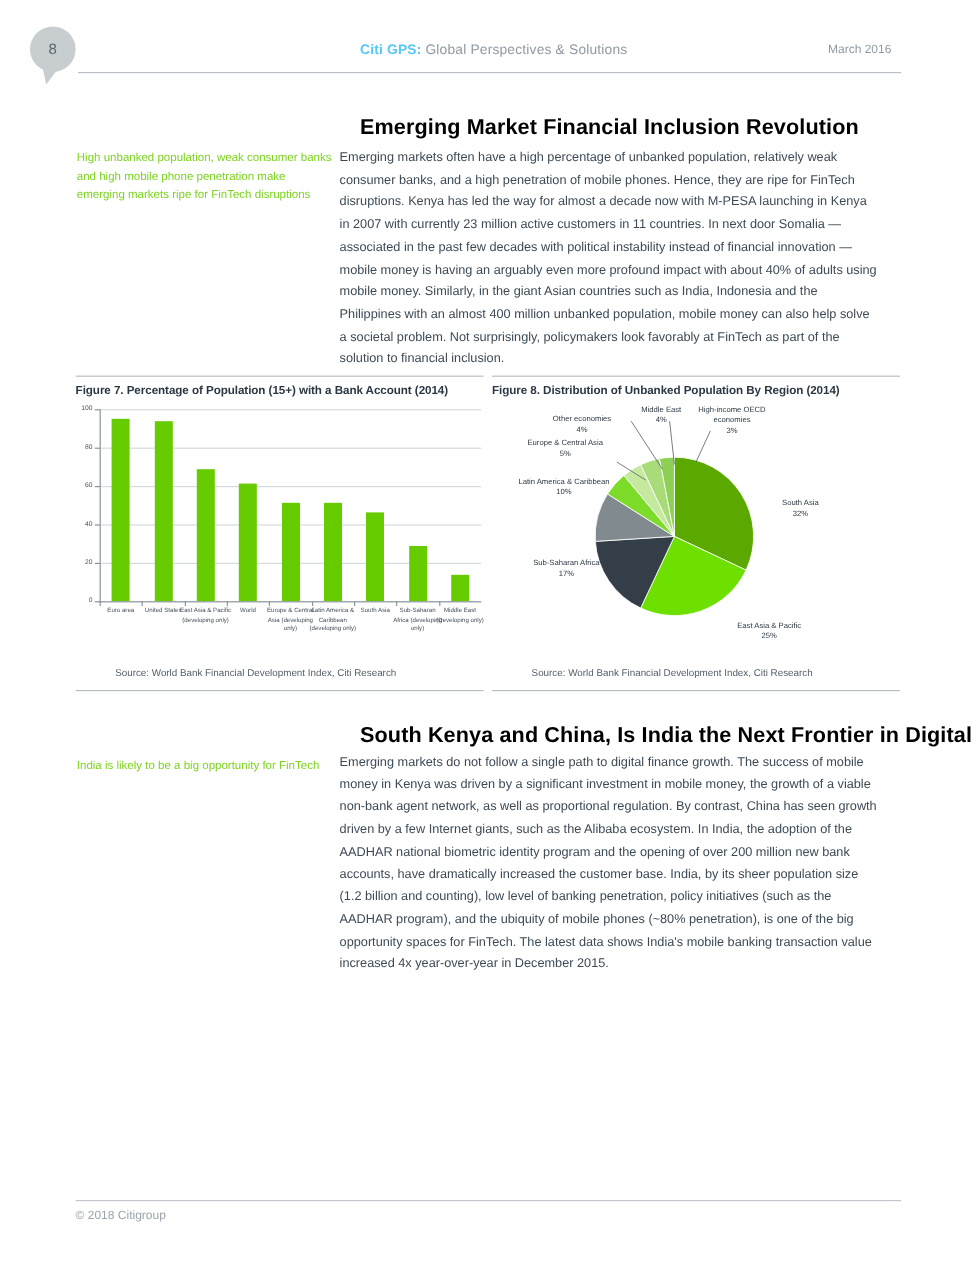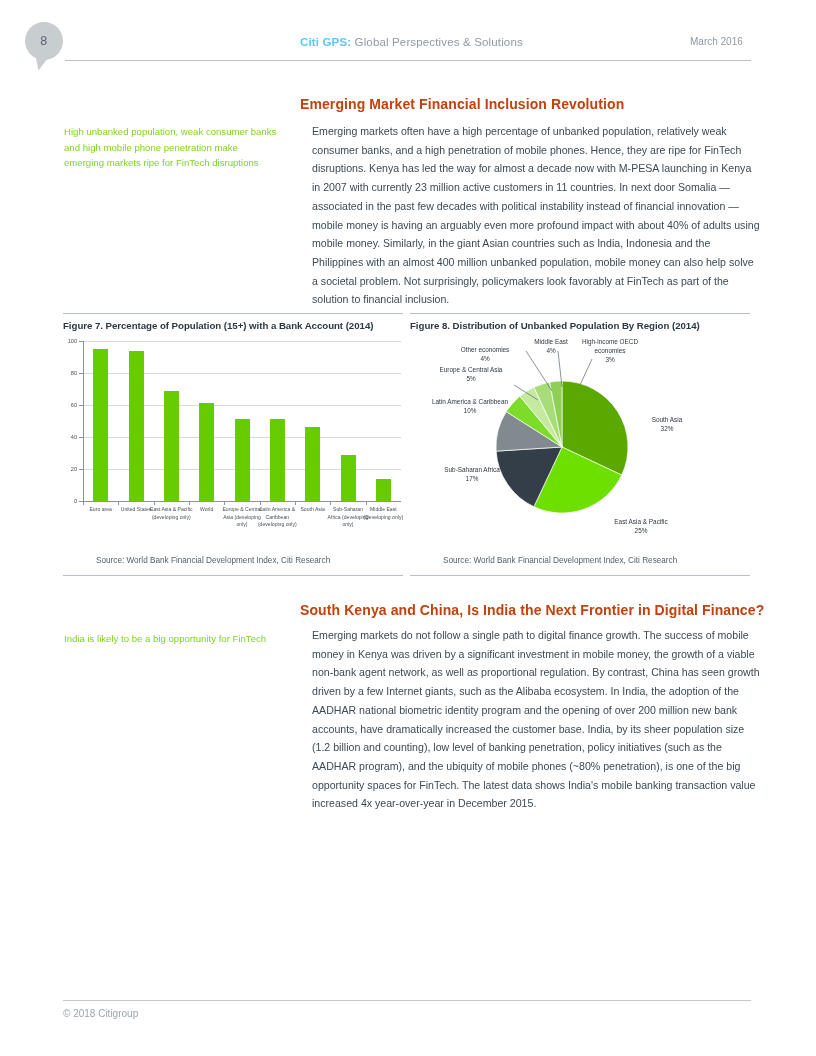--- a/index.html
+++ b/index.html
@@ -69,23 +69,23 @@
     left: 690px; top: 36px;
     font-size: 10px;
     color: #8f9aa3;
     white-space: nowrap;
   }
 
   
   .section-heading {
     position: absolute;
     left: 300px;
-    font-size: 14px;
+    font-size: 18px;
     font-weight: bold;
-    color: #c2410c;
+    color: #000000;
     letter-spacing: 0.1px;
     white-space: nowrap;
   }
   #heading-emerging { top: 96px; }
   #heading-india   { top: 602px; }
 
   
   .margin-note {
     position: absolute;
     left: 64px;
@@ -93,21 +93,21 @@
     font-size: 9.6px;
     line-height: 15.6px;
     color: #7ed321;
   }
   #note-unbanked { top: 124px; }
   #note-india    { top: 631px; }
 
   
   .body-paragraph {
     position: absolute;
-    left: 312px;
+    left: 283px;
     width: 450px;
     font-size: 10.6px;
     line-height: 18.7px;
     color: #3c4a56;
     text-align: left;
   }
   #para-emerging { top: 122px; }
   #para-india    { top: 626px; }
 
   

